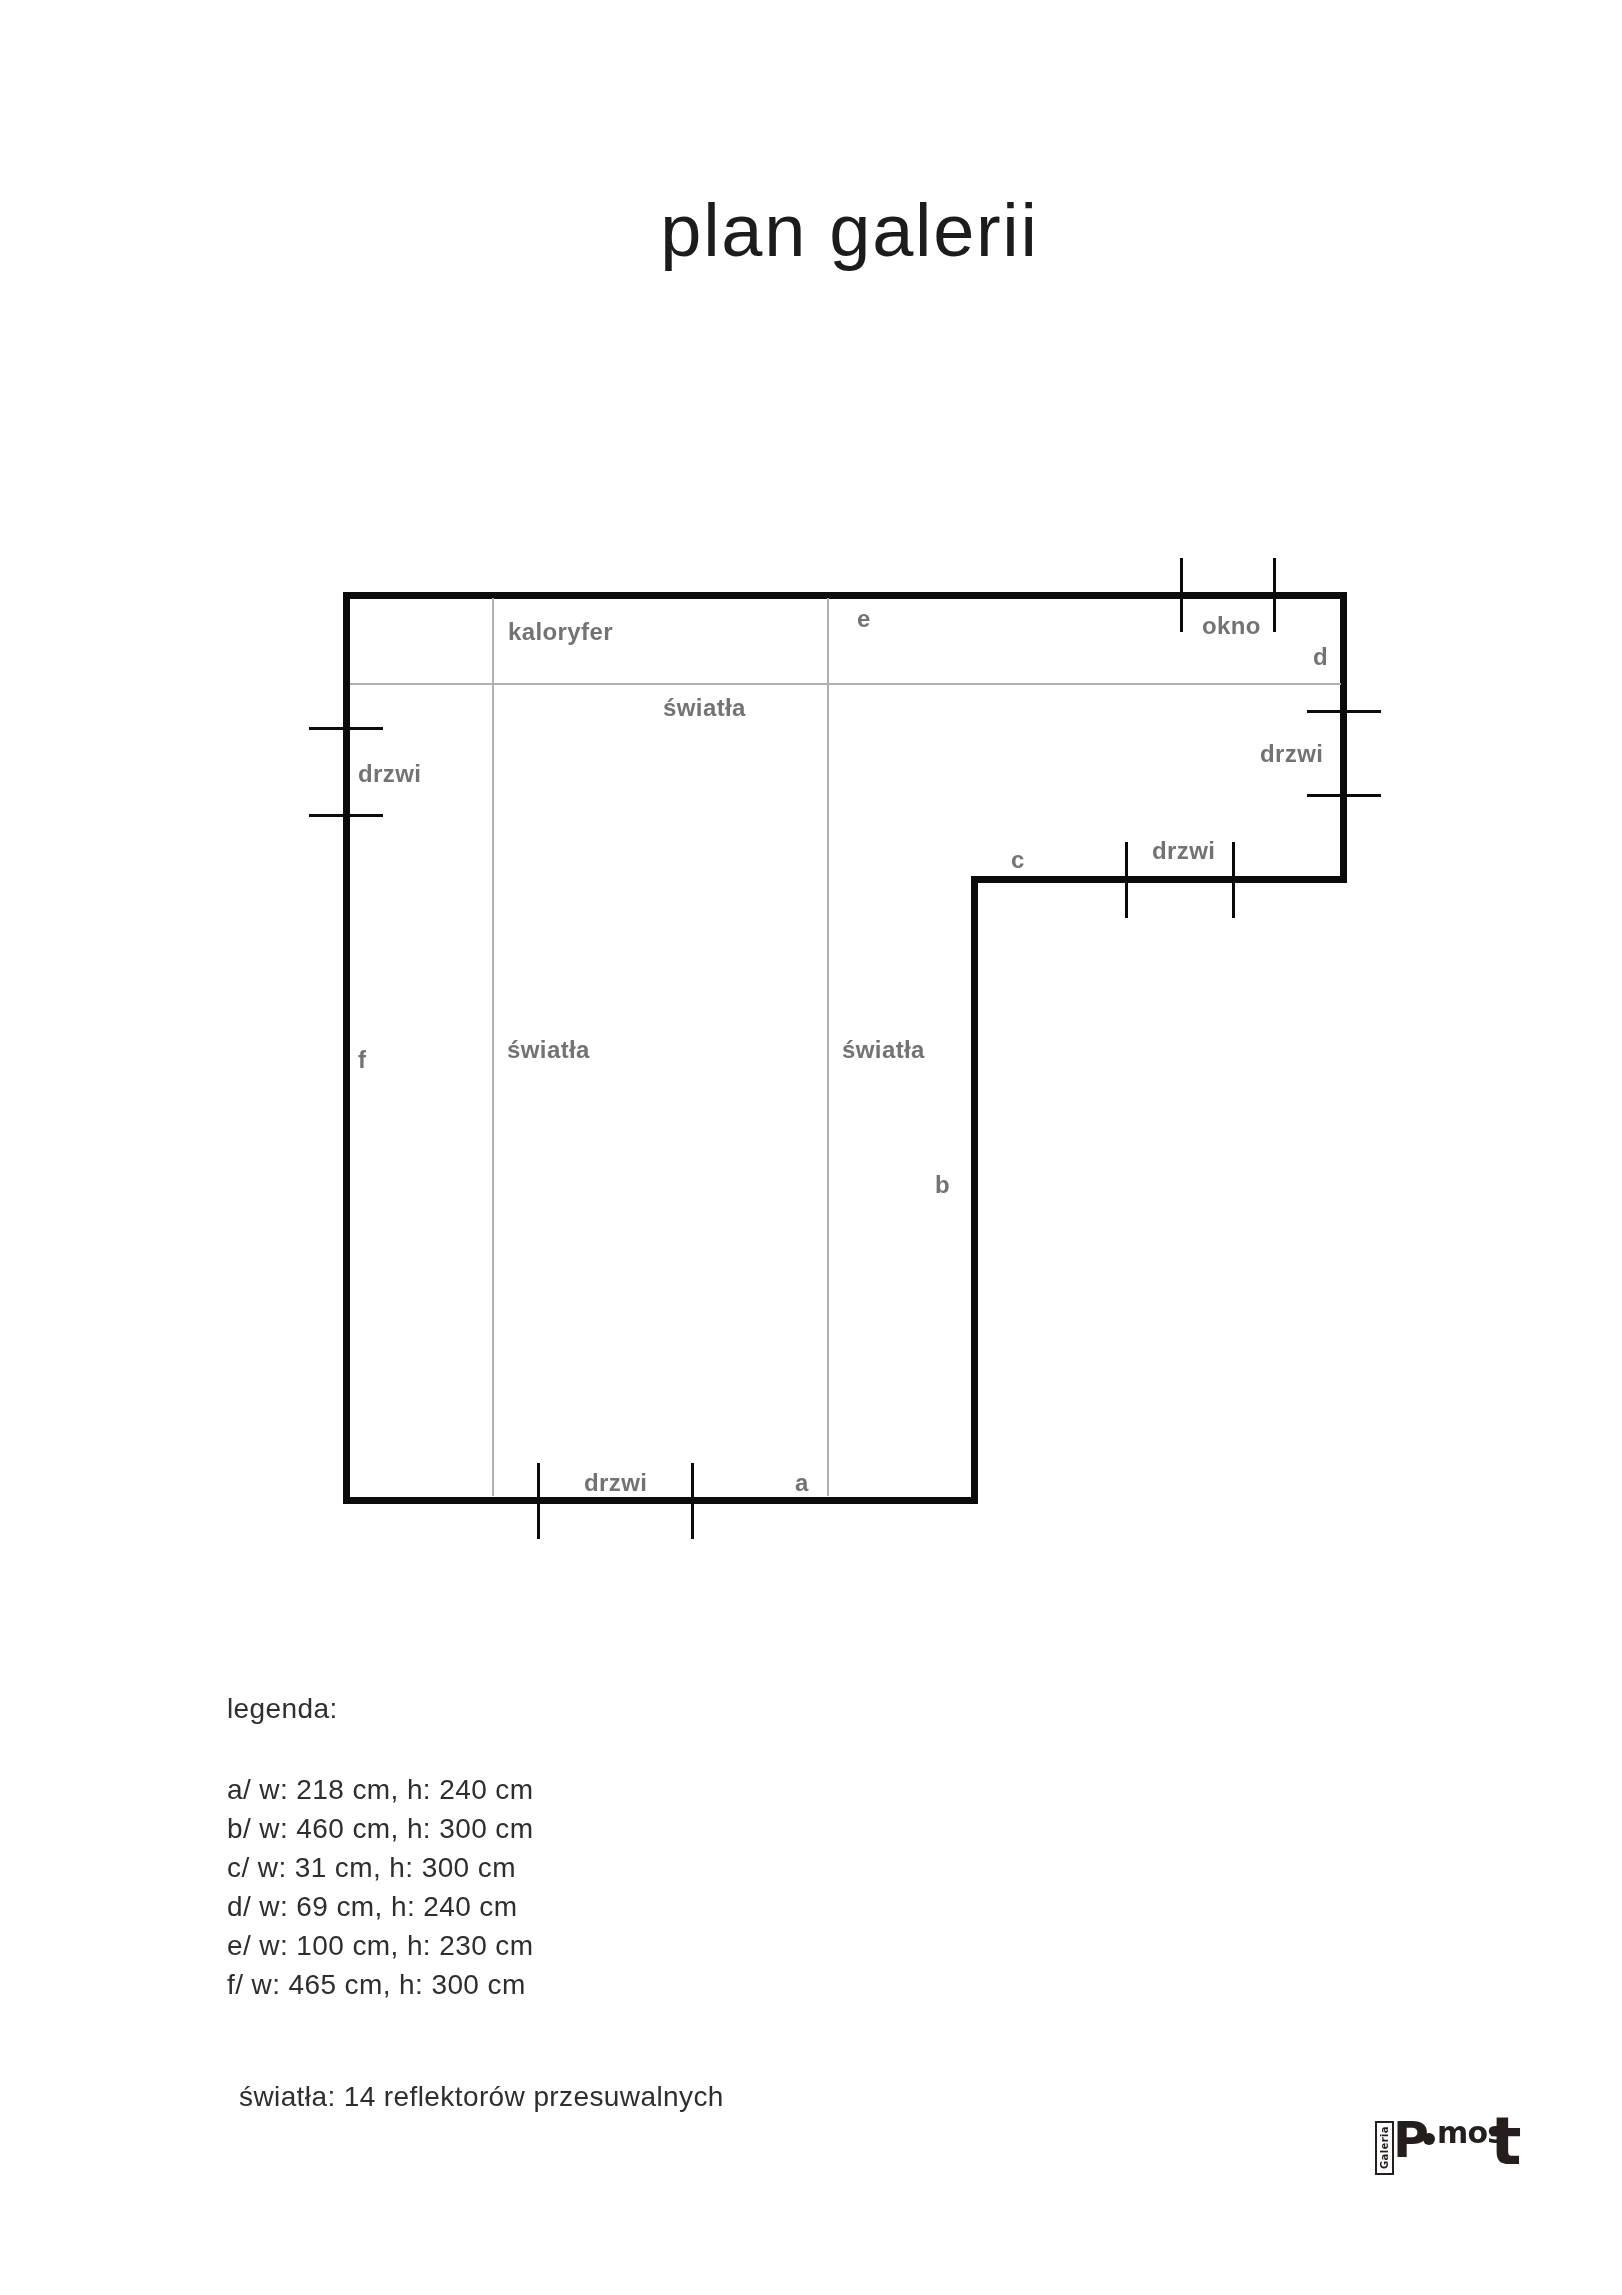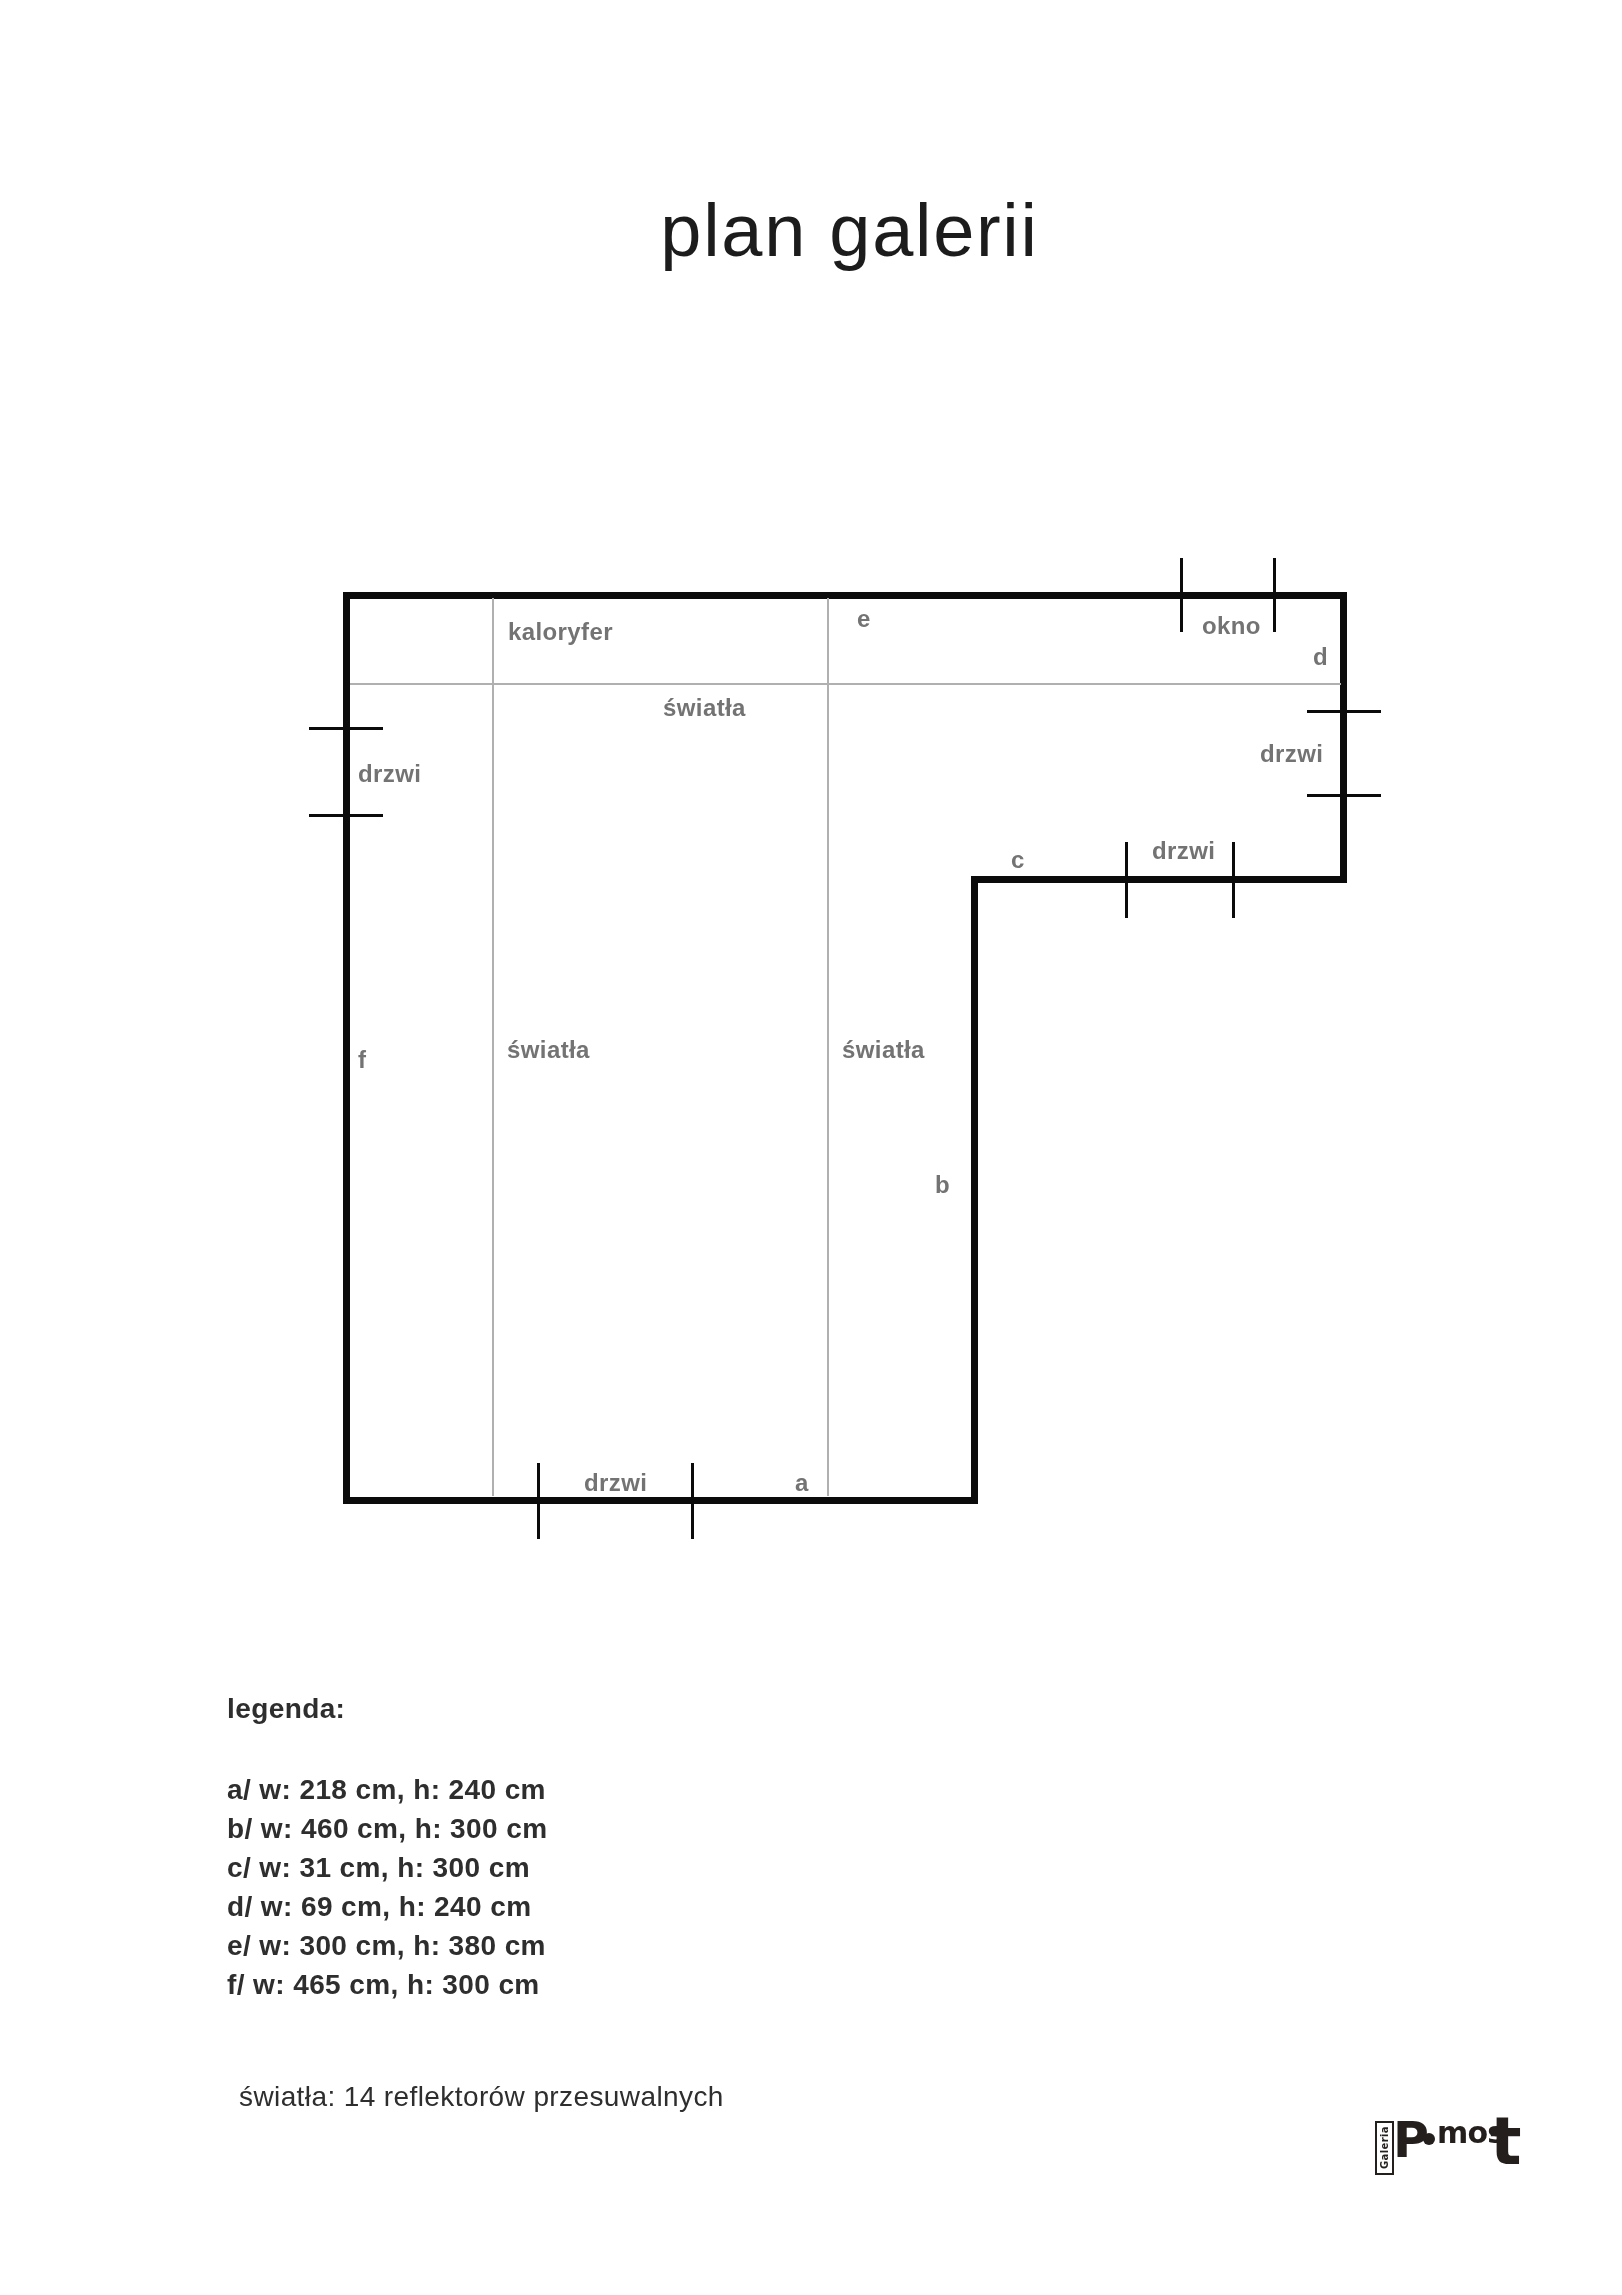--- a/index.html
+++ b/index.html
@@ -53,21 +53,21 @@
   #lb-c          {left:1011px;top:848px;}
   #lb-drzwi-c    {left:1152px;top:839px;}
   #lb-f          {left:358px;top:1048px;}
   #lb-swiatla-m1 {left:507px;top:1038px;}
   #lb-swiatla-m2 {left:842px;top:1038px;}
   #lb-b          {left:935px;top:1173px;}
   #lb-drzwi-bot  {left:584px;top:1471px;}
   #lb-a          {left:795px;top:1471px;}
 
   
-  .legend{position:absolute;left:227px;top:1695px;font-size:28px;font-weight:700;
+  .legend{position:absolute;left:227px;top:1695px;font-size:28px;font-weight:400;
           letter-spacing:0.4px;color:#2e2e2e;}
   .legend-heading{margin:0 0 47px 0;line-height:1;}
   .legend-item{line-height:39px;}
   .lights-note{position:absolute;left:227px;top:2083px;font-size:28px;font-weight:300;
                letter-spacing:0.4px;color:#2e2e2e;line-height:1;margin-left:12px;}
 
   
   .logo{position:absolute;left:1375px;top:2116px;width:144px;height:64px;
         color:#241f1d;font-family:"DejaVu Sans","Liberation Sans",sans-serif;}
   .galeria-box{position:absolute;left:0;top:5px;width:19.4px;height:54px;
@@ -131,21 +131,21 @@
     <div class="lbl" id="lb-drzwi-bot">drzwi</div>
     <div class="lbl" id="lb-a">a</div>
   </div>
 
   <div class="legend">
     <p class="legend-heading">legenda:</p>
     <div class="legend-item">a/ w: 218 cm, h: 240 cm</div>
     <div class="legend-item">b/ w: 460 cm, h: 300 cm</div>
     <div class="legend-item">c/ w: 31 cm, h: 300 cm</div>
     <div class="legend-item">d/ w: 69 cm, h: 240 cm</div>
-    <div class="legend-item">e/ w: 300 cm, h: 380 cm</div>
+    <div class="legend-item">e/ w: 100 cm, h: 230 cm</div>
     <div class="legend-item">f/ w: 465 cm, h: 300 cm</div>
   </div>
 
   <div class="lights-note">światła: 14 reflektorów przesuwalnych</div>
 
   <div class="logo">
     <div class="galeria-box">
       <span>Galeria</span>
     </div>
     <span class="logo-p">P</span>

